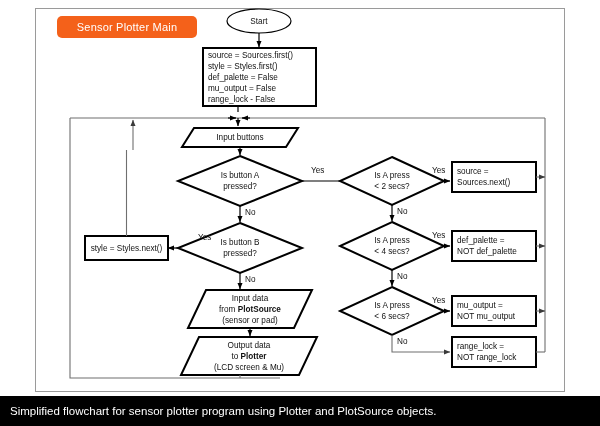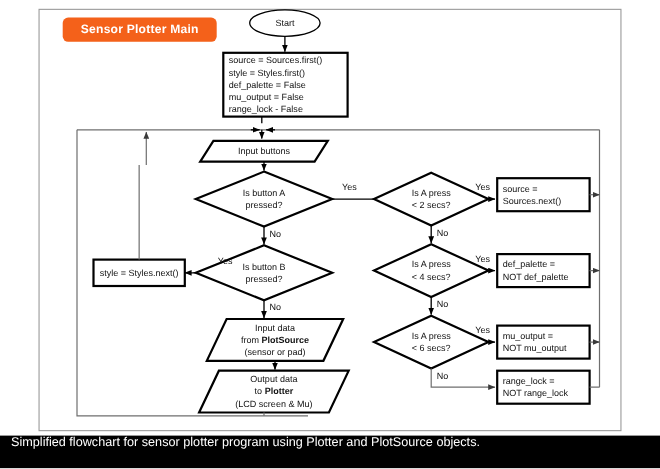--- a/index.html
+++ b/index.html
@@ -36,38 +36,39 @@
   
   #title-pill {
     position: absolute;
     left: 57px;
     top: 16px;
     width: 140px;
     height: 22px;
     background: #f4611a;
     border-radius: 5px;
     color: #ffffff;
-    font-weight: bold;
+    font-weight: normal;
     font-size: 11px;
     display: flex;
     align-items: center;
     justify-content: center;
     letter-spacing: 0.2px;
   }
   
   #caption-bar {
     position: absolute;
     left: 0;
     top: 396px;
     width: 600px;
     height: 30px;
     background: #000000;
     color: #ffffff;
     font-size: 11.5px;
     display: flex;
+    align-items: center;
     padding-left: 10px;
     box-sizing: border-box;
   }
   .node-text {
     font-size: 8.2px;
     fill: #111111;
     font-family: "Liberation Sans", sans-serif;
     text-anchor: middle;
     dominant-baseline: middle;
   }

